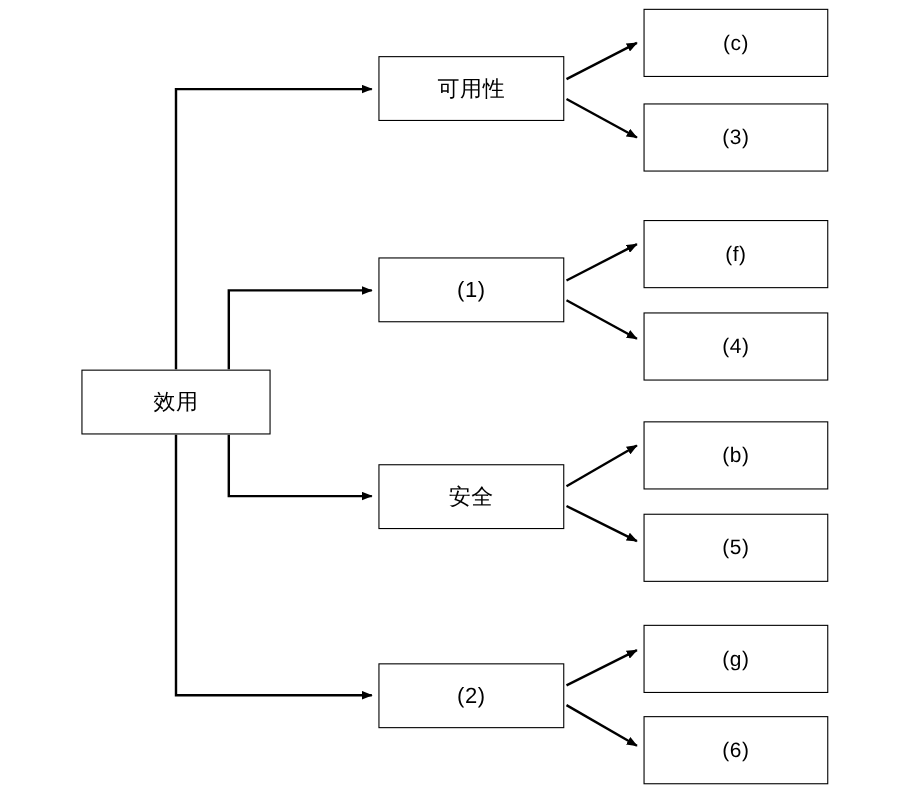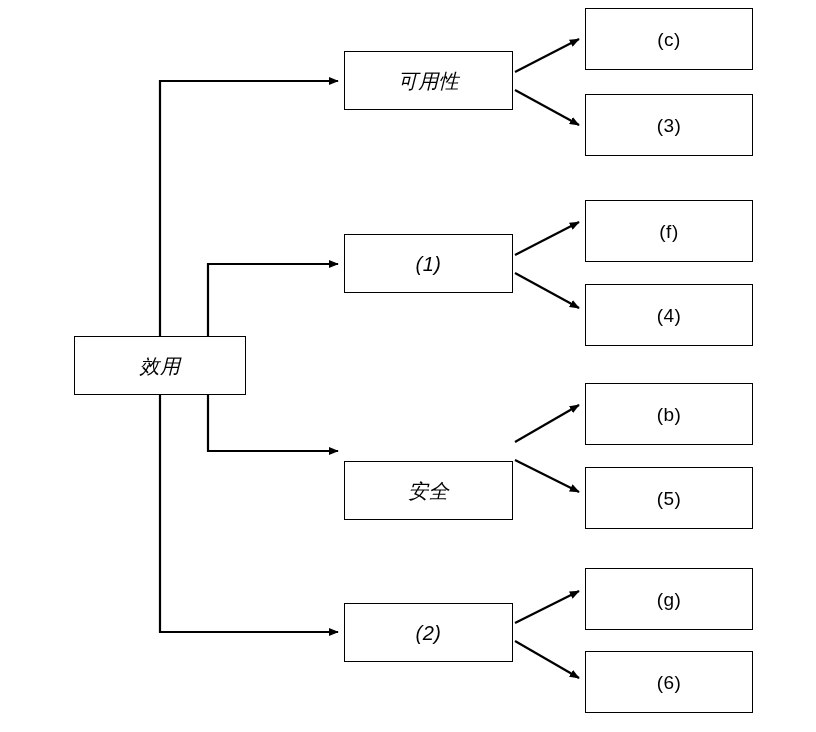--- a/index.html
+++ b/index.html
@@ -41,21 +41,20 @@
   .node-label {
     font-size: 19px;
     line-height: 1;
     letter-spacing: 0.5px;
     color: #000000;
     white-space: nowrap;
   }
   .node-root .node-label,
   .node-mid .node-label {
     font-size: 20px;
-    font-style: italic;
   }
   .node-leaf .node-label {
     font-size: 19px;
   }
 </style>
 </head>
 <body>
 
 <div id="diagram-canvas">
 
@@ -104,21 +103,21 @@
   <div class="node node-mid" style="left:344px; top:234px; width:169px; height:59px;">
     <span class="node-label">(1)</span>
   </div>
   <div class="node node-leaf" style="left:585px; top:200px; width:168px; height:62px;">
     <span class="node-label">(f)</span>
   </div>
   <div class="node node-leaf" style="left:585px; top:284px; width:168px; height:62px;">
     <span class="node-label">(4)</span>
   </div>
 
-  <div class="node node-mid" style="left:344px; top:422px; width:169px; height:59px;margin-top:39px;">
+  <div class="node node-mid" style="left:344px; top:422px; width:169px; height:59px;">
     <span class="node-label">安全</span>
   </div>
   <div class="node node-leaf" style="left:585px; top:383px; width:168px; height:62px;">
     <span class="node-label">(b)</span>
   </div>
   <div class="node node-leaf" style="left:585px; top:467px; width:168px; height:62px;">
     <span class="node-label">(5)</span>
   </div>
 
   <div class="node node-mid" style="left:344px; top:603px; width:169px; height:59px;">

